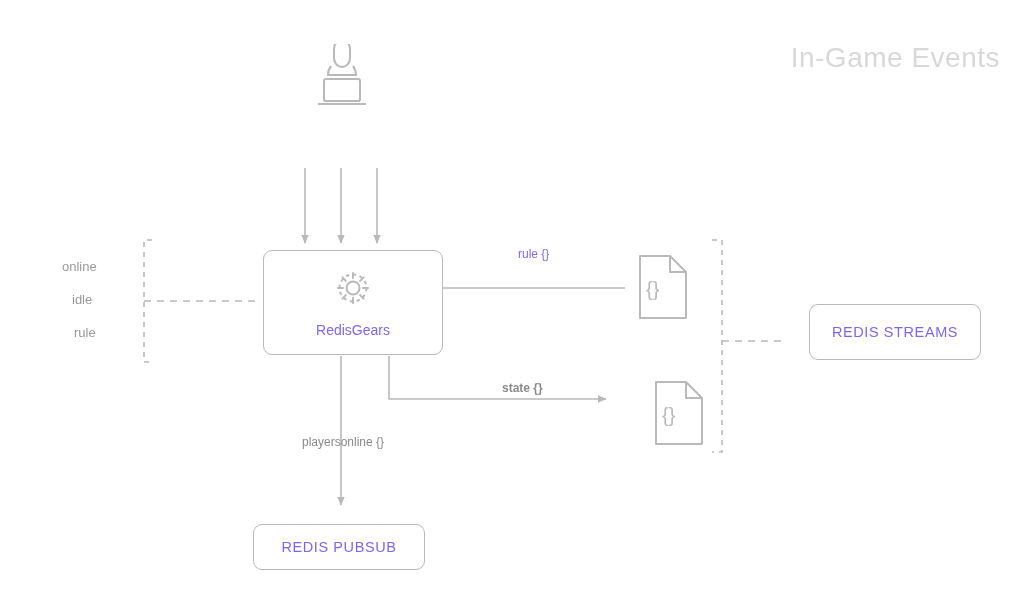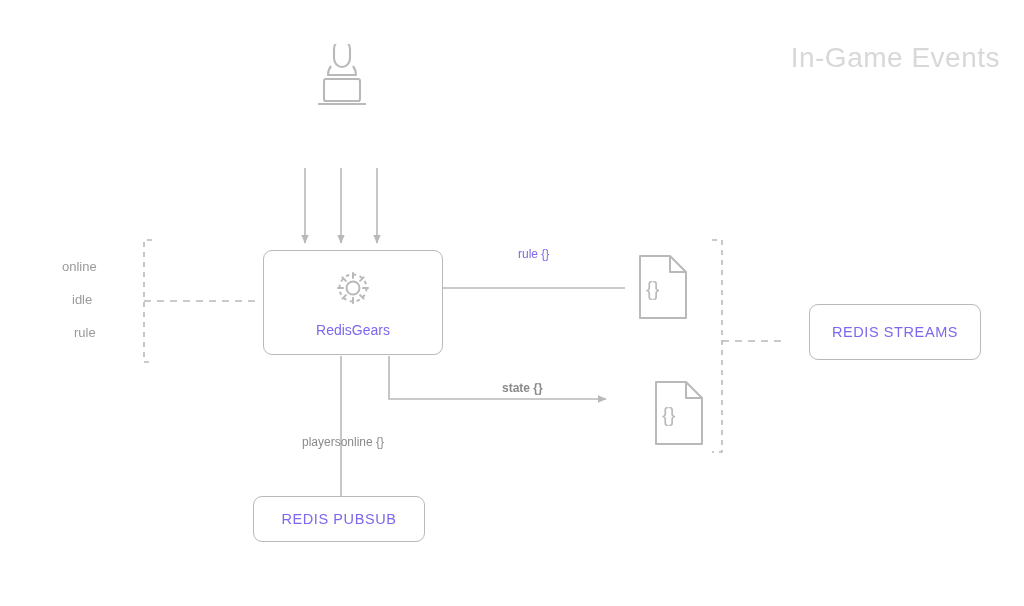--- a/index.html
+++ b/index.html
@@ -63,21 +63,21 @@
     top: 304px;
     width: 172px;
     height: 56px;
     display: flex;
     align-items: center;
     justify-content: center;
     margin-left: 16px;
   }
   .pubsub-node {
     left: 253px;
-    top: 496px;
+    top: 524px;
     width: 172px;
     height: 46px;
     display: flex;
     align-items: center;
     justify-content: center;
   }
   .store-label {
     font-size: 14.5px;
     letter-spacing: 0.6px;
     color: #7b68ee;

